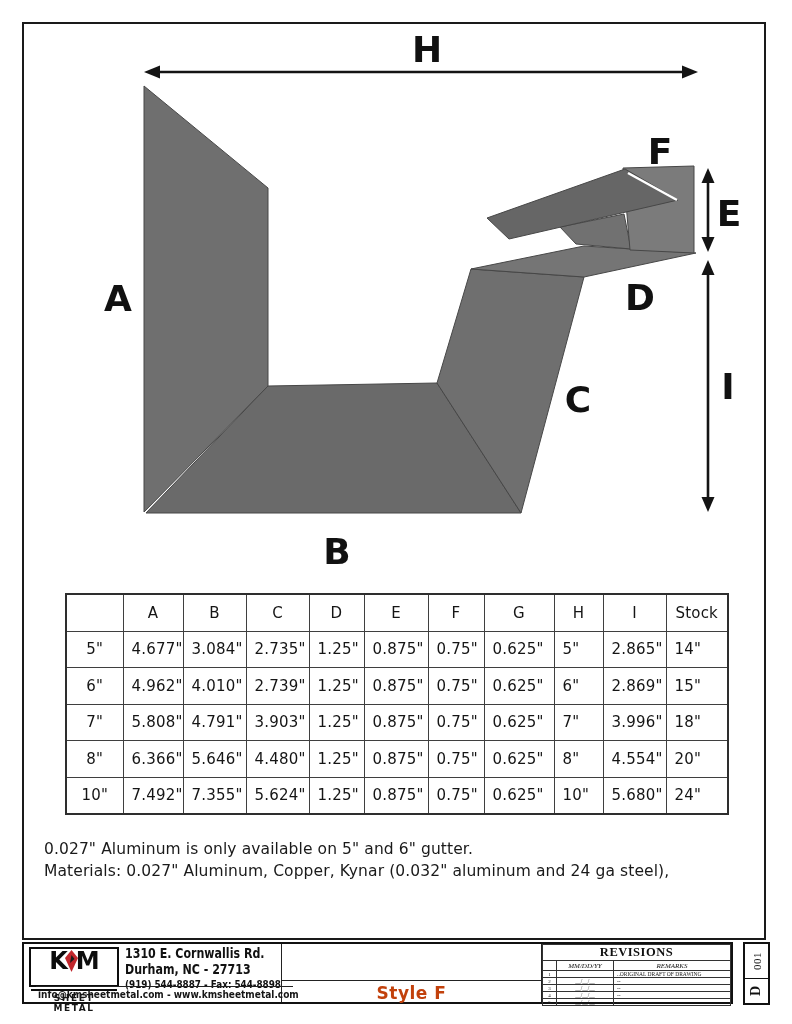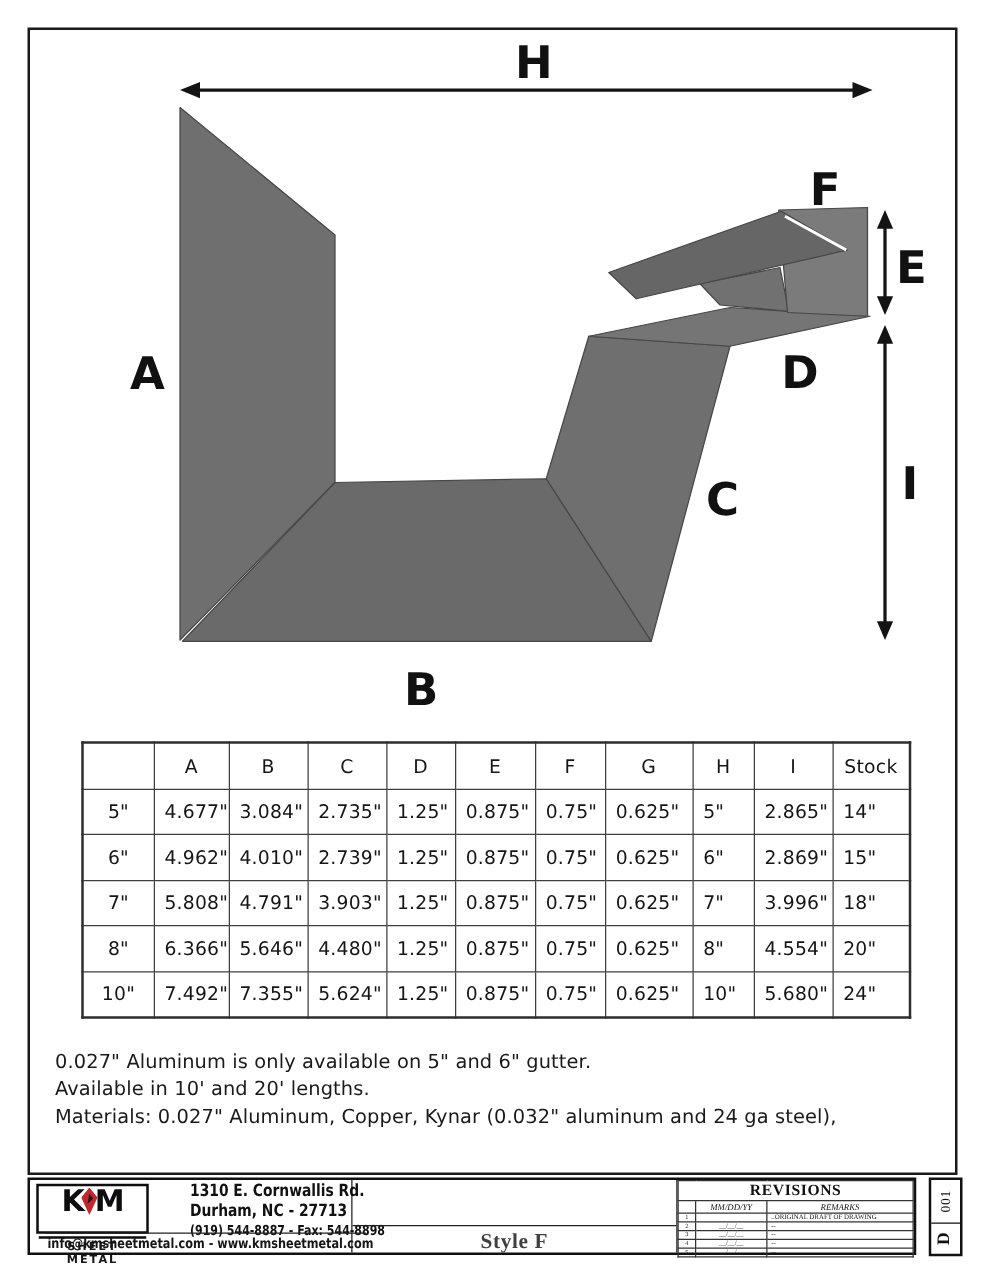--- a/index.html
+++ b/index.html
@@ -26,31 +26,31 @@
   .tb-left{position:absolute;left:0;top:0;width:258px;height:100%;
            border-right:1.5px solid #222;box-sizing:border-box;}
   .logo-box{position:absolute;left:5px;top:3px;width:90px;height:40px;
             border:2.5px solid #0d0d0d;box-sizing:border-box;background:#fff;}
   .logo-km{display:flex;align-items:center;justify-content:center;height:22px;
            font-weight:bold;font-size:24px;letter-spacing:-1px;color:#0d0d0d;line-height:1;padding-top:1px;}
   .logo-mark{margin:0 -2px;}
   .logo-tag{border-top:2px solid #0d0d0d;font-weight:bold;font-size:9px;letter-spacing:1.6px;
             text-align:center;padding-top:1.5px;margin-top:17px;}
   .addr{position:absolute;left:101px;top:3px;width:157px;color:#111;font-weight:bold;line-height:1;}
-  .addr div{white-space:nowrap;margin-left:27px;}
+  .addr div{white-space:nowrap;}
   .sqz{display:inline-block;transform:scaleX(.82);transform-origin:0 50%;}
   .addr .l1,.addr .l2{font-size:13.5px;margin-bottom:2.5px;}
   .addr .l3{font-size:11px;}
   .contact{position:absolute;left:12px;bottom:0;width:100%;border-top:1.5px solid #222;
            font-size:11px;font-weight:bold;padding:1.5px 0 1px 2px;box-sizing:border-box;white-space:nowrap;}
   .tb-mid{position:absolute;left:258px;top:0;width:260px;height:100%;
           border-right:1.5px solid #222;box-sizing:border-box;}
   .style-cell{position:absolute;left:0;top:36px;width:100%;height:24px;border-top:1.5px solid #222;
               display:flex;align-items:center;justify-content:center;font-size:17px;
-              font-weight:bold;letter-spacing:.5px;color:#404040;font-family:Liberation Serif, serif;}
+              font-weight:bold;letter-spacing:.5px;color:#c2410c;}
   .tb-rev{position:absolute;left:518px;top:0;width:189px;height:100%;
           font-family:"Liberation Serif",serif;color:#111;}
   table.rev{width:100%;height:100%;border-collapse:collapse;table-layout:fixed;}
   .rev td{border:1px solid #333;padding:0;text-align:center;overflow:hidden;white-space:nowrap;margin-top:28px;}
   .rev tr.title td{font-size:12.5px;font-weight:bold;letter-spacing:.5px;height:15px;border-bottom:1px solid #333;}
   .rev tr.sub td{font-size:7px;height:9px;font-style:italic;}
   .rev tr.r td{font-size:5.5px;height:6px;color:#222;}
   .rev td.rem{text-align:left;padding-left:3px;}
   .rev tr.r td.num{font-size:5px;}
 
@@ -197,21 +197,20 @@
       <td>0.625"</td>
       <td>10"</td>
       <td>5.680"</td>
       <td>24"</td>
     </tr>
   </tbody>
     </table>
 
   <div class="notes">
     <div>0.027" Aluminum is only available on 5" and 6" gutter.</div>
-    <div>Available in 10' and 20' lengths.</div>
     <div>Materials: 0.027" Aluminum, Copper, Kynar (0.032" aluminum and 24 ga steel),</div>
   </div>
 
   <div class="tbar">
     <div class="tb-left">
       <div class="logo-box">
         <div class="logo-km">
           <span>K</span>
           <svg class="logo-mark" width="13" height="22" viewBox="0 0 13 22">
             <polygon points="6.5,0 13,8 6.5,22 0,8" fill="#c1272d"></polygon>

